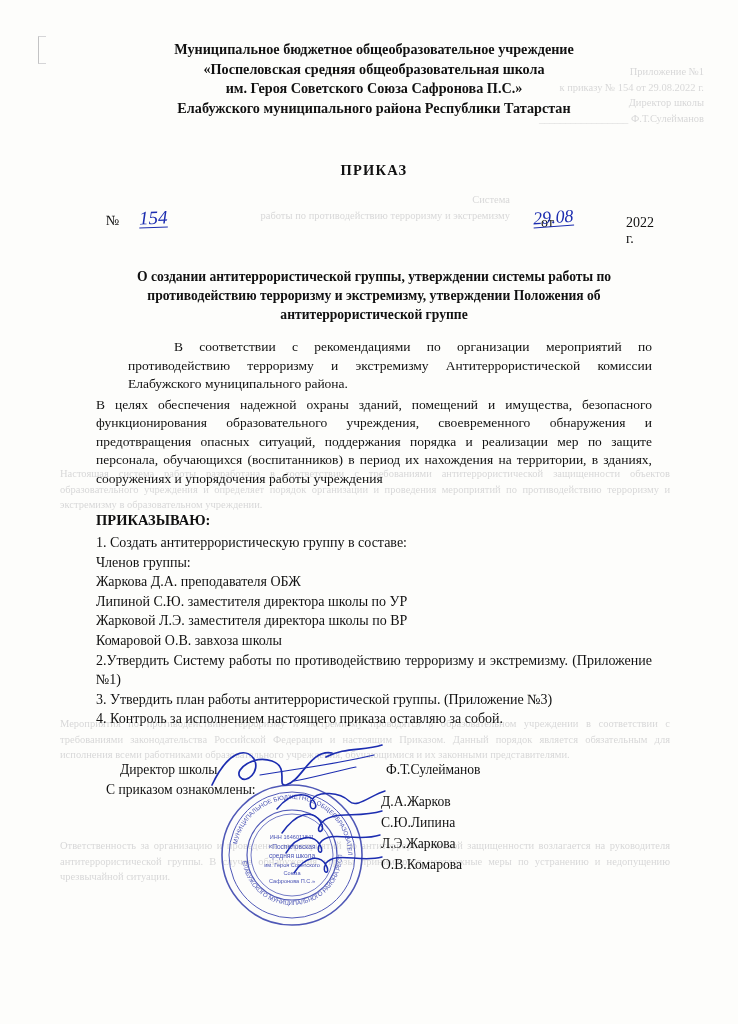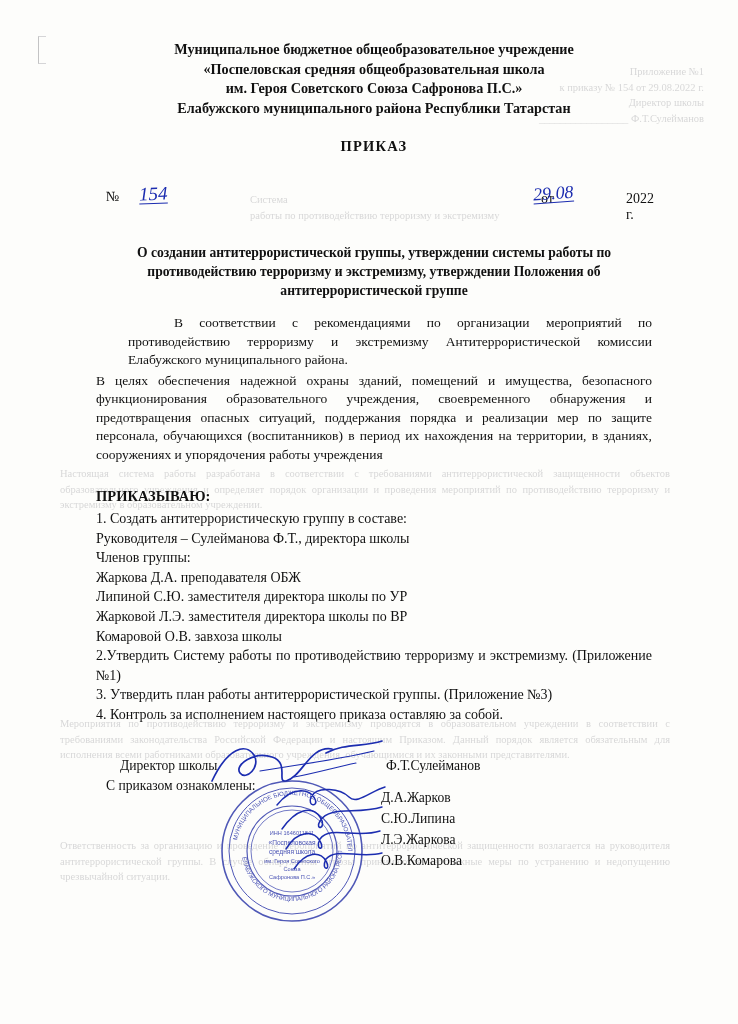--- a/index.html
+++ b/index.html
@@ -54,21 +54,21 @@
     font-size: 14.2px;
     line-height: 19.5px;
     font-weight: 700;
   }
   .header-lines div { white-space: nowrap; }
   .prikaz-title {
     text-align: center;
     font-weight: 700;
     font-size: 14.5px;
     letter-spacing: 1.2px;
-    margin-top: 20px;
+    margin-top: 44px;
   }
   .numrow {
     position: relative;
     height: 34px;
     margin-top: 28px;
     font-size: 14px;
   }
   .num-label {
     position: absolute;
     left: 10px;
@@ -167,21 +167,21 @@
 </style>
 </head>
 <body>
 
 <div id="page">
 
   <div class="ghost ghost-block" style="left:404px; top:64px; width:300px; text-align:right;">Приложение №1
 к приказу № 154 от 29.08.2022 г.
 Директор школы
 _________________ Ф.Т.Сулейманов</div>
-  <div class="ghost ghost-block" style="left:250px; top:192px; width:260px; text-align:left;">Система
+  <div class="ghost ghost-block" style="left:250px; top:192px; width:260px; text-align:right;">Система
 работы по противодействию терроризму и экстремизму</div>
   <div class="ghost ghost-block" style="left:60px; top:466px; width:610px;">Настоящая система работы разработана в соответствии с требованиями антитеррористической защищенности объектов образовательного учреждения и определяет порядок организации и проведения мероприятий по противодействию терроризму и экстремизму в образовательном учреждении.</div>
   <div class="ghost ghost-block" style="left:60px; top:716px; width:610px;">Мероприятия по противодействию терроризму и экстремизму проводятся в образовательном учреждении в соответствии с требованиями законодательства Российской Федерации и настоящим Приказом. Данный порядок является обязательным для исполнения всеми работниками образовательного учреждения, обучающимися и их законными представителями.</div>
   <div class="ghost ghost-block" style="left:60px; top:838px; width:610px;">Ответственность за организацию и проведение мероприятий по антитеррористической защищенности возлагается на руководителя антитеррористической группы. В случае обнаружения угрозы принимаются неотложные меры по устранению и недопущению чрезвычайной ситуации.</div>
 
   <div class="edge-mark"></div>
 
   <div class="doc">
 
     <div class="header-lines">
@@ -203,21 +203,20 @@
 
     <div class="subject">О создании антитеррористической группы, утверждении системы работы по противодействию терроризму и экстремизму, утверждении Положения об антитеррористической группе</div>
 
     <div class="body-p indent">В соответствии  с рекомендациями по организации мероприятий по противодействию терроризму и экстремизму Антитеррористической комиссии Елабужского муниципального района.</div>
     <div class="body-p tight">В целях обеспечения надежной охраны зданий, помещений и имущества, безопасного функционирования образовательного учреждения, своевременного обнаружения и предотвращения опасных ситуаций, поддержания порядка и реализации мер по защите персонала, обучающихся (воспитанников) в период их нахождения на территории, в зданиях, сооружениях и упорядочения работы учреждения</div>
 
     <div class="order-head">ПРИКАЗЫВАЮ:</div>
 
     <div class="list">
       <div>1. Создать антитеррористическую группу в составе:</div>
-      <div>Руководителя – Сулейманова Ф.Т.,  директора школы</div>
       <div>Членов группы:</div>
       <div>Жаркова Д.А. преподавателя ОБЖ</div>
       <div>Липиной С.Ю. заместителя директора школы по УР</div>
       <div>Жарковой Л.Э. заместителя директора школы по ВР</div>
       <div>Комаровой О.В. завхоза школы</div>
       <div>2.Утвердить  Систему  работы  по  противодействию  терроризму  и  экстремизму.  (Приложение №1)</div>
       <div>3. Утвердить план работы антитеррористической группы.  (Приложение №3)</div>
       <div>4. Контроль   за исполнением настоящего приказа оставляю за собой.</div>
     </div>
 

